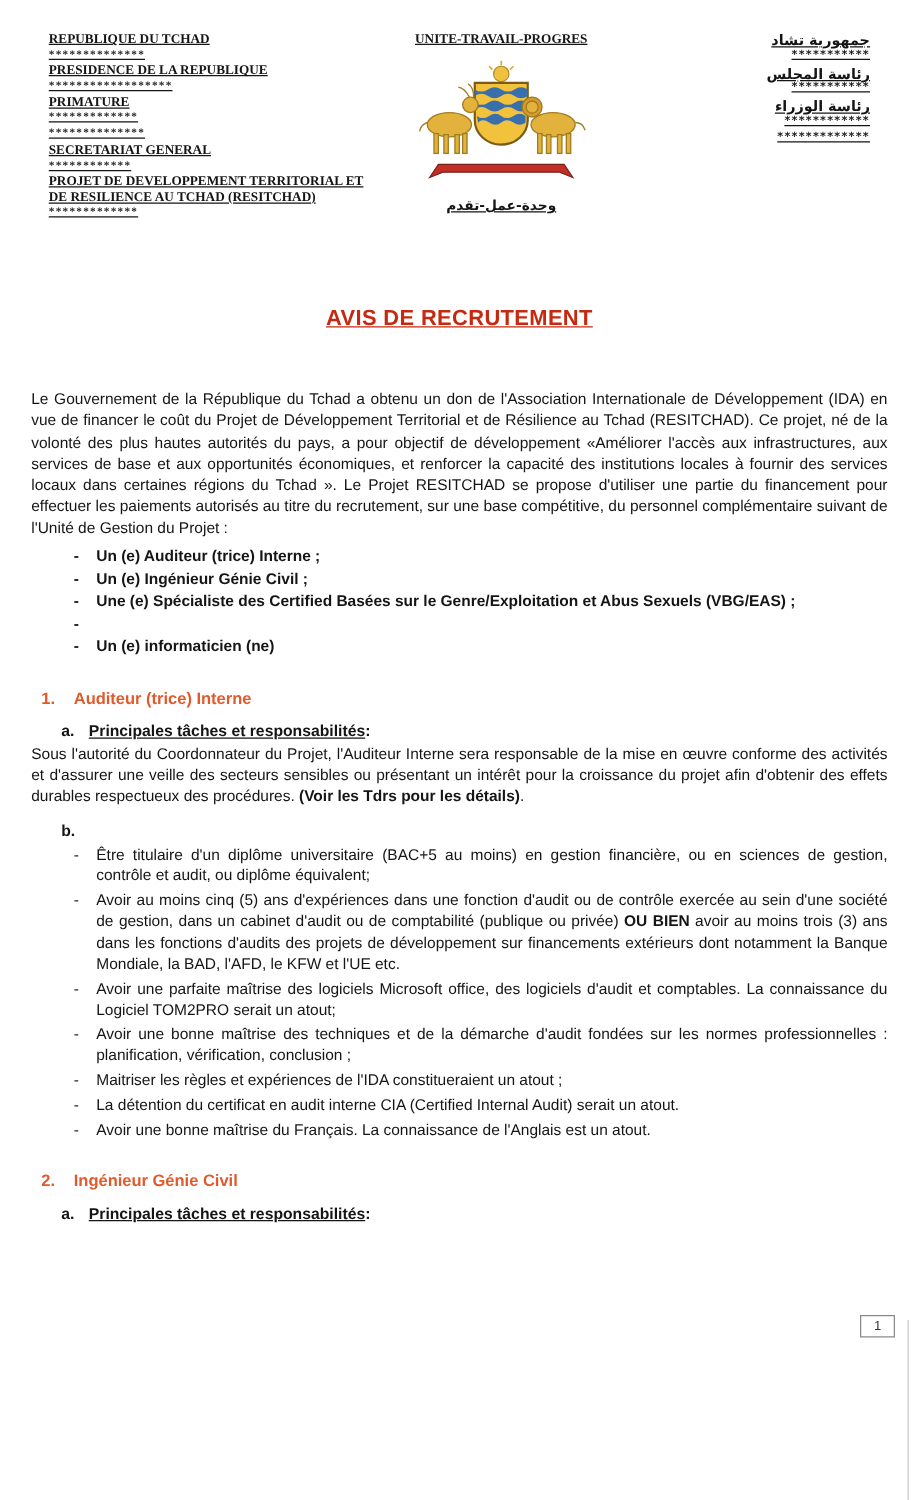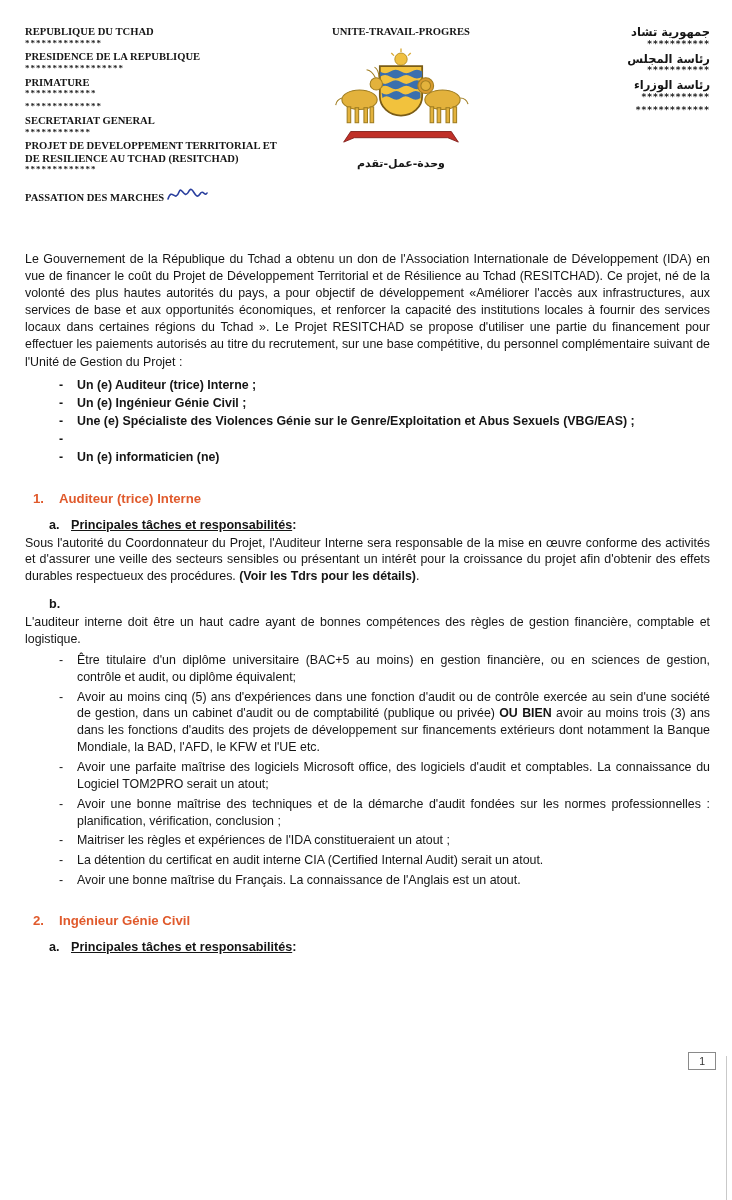--- a/index.html
+++ b/index.html
@@ -2,21 +2,21 @@
 <html><head>
 <meta charset="utf-8">
 <style>
   html,body{margin:0;padding:0;background:#e8e8e8;}
   .page{
     position:relative;width:732px;height:1200px;margin:0 auto;background:#ffffff;
     box-sizing:border-box;padding:26px 22px 0 25px;overflow:hidden;
     font-family:"Liberation Sans", sans-serif;color:#151515;
   }
   
-  .doc-header{display:flex;justify-content:space-between;align-items:flex-start;}
+  .doc-header{display:flex;justify-content:center;align-items:flex-start;text-decoration:underline;}
   .hcol-left{width:262px;font-family:"Liberation Serif", serif;font-weight:bold;font-size:10.6px;line-height:1.18;}
   .hcol-center{width:200px;text-align:center;font-family:"Liberation Serif", serif;font-weight:bold;font-size:10.6px;}
   .hcol-right{width:195px;text-align:right;font-weight:bold;font-size:11.5px;line-height:1.2;font-family:"DejaVu Sans", sans-serif;}
   .hblock{margin-bottom:3px;}
   .hstars{font-size:9px;letter-spacing:1px;line-height:1.1;color:#222;}
   .hcol-right .hstars{direction:ltr;text-align:right;letter-spacing:1px;}
   .passation-row{display:flex;align-items:flex-end;margin-top:6px;}
   .sig{display:inline-block;margin-left:2px;position:relative;top:4px;}
   .emblem-wrap{margin-top:8px;}
   .arabic-motto{font-family:"DejaVu Sans", sans-serif;font-size:11px;margin-top:4px;font-weight:bold;}
@@ -75,28 +75,20 @@
         <div class="hstars">**************</div>
       </div>
       <div class="hblock">
         <div class="htitle">SECRETARIAT GENERAL</div>
         <div class="hstars">************</div>
       </div>
       <div class="hblock">
         <div class="htitle">PROJET DE DEVELOPPEMENT TERRITORIAL ET DE RESILIENCE AU TCHAD (RESITCHAD)</div>
         <div class="hstars">*************</div>
       </div>
-      <div class="passation-row">
-        <span class="htitle">PASSATION DES MARCHES</span>
-        <span class="sig">
-          <svg width="42" height="20" viewBox="0 0 42 20">
-            <path d="M2,14 C6,2 9,18 13,7 C16,0 18,16 23,6 C27,-1 29,17 34,9 C37,4 39,12 41,8" fill="none" stroke="#2a3f9e" stroke-width="1.6" stroke-linecap="round"></path>
-          </svg>
-        </span>
-      </div>
     </div>
 
     <div class="hcol-center">
       <div>UNITE-TRAVAIL-PROGRES</div>
       <div class="emblem-wrap">
         <svg width="150" height="106" viewBox="0 0 170 120">
 
           <circle cx="85" cy="16" r="7" fill="#f0c040" stroke="#b08a20" stroke-width="1"></circle>
           <g stroke="#d8a830" stroke-width="1.5">
             <line x1="85" y1="4" x2="85" y2="8"></line>
@@ -150,35 +142,36 @@
       <div class="hblock">
         <div class="htitle">رئاسة الوزراء</div>
         <div class="hstars">************</div>
       </div>
       <div class="hblock">
         <div class="hstars">*************</div>
       </div>
     </div>
   </header>
 
+  <h1 class="doc-title">AVIS DE RECRUTEMENT</h1>
 
   <p class="intro">Le Gouvernement de la République du Tchad a obtenu un don de l'Association Internationale de Développement (IDA) en vue de financer le coût du Projet de Développement Territorial et de Résilience au Tchad (RESITCHAD). Ce projet, né de la volonté des plus hautes autorités du pays, a pour objectif de développement «Améliorer l'accès aux infrastructures, aux services de base et aux opportunités économiques, et renforcer la capacité des institutions locales à fournir des services locaux dans certaines régions du Tchad ». Le Projet RESITCHAD se propose d'utiliser une partie du financement pour effectuer les paiements autorisés au titre du recrutement, sur une base compétitive, du personnel complémentaire suivant de l'Unité de Gestion du Projet :</p>
 
   <div class="pos-list">
     <div class="pos-item">
       <span class="dash">-</span>
       <span>Un (e) Auditeur (trice) Interne ;</span>
     </div>
     <div class="pos-item">
       <span class="dash">-</span>
       <span>Un (e) Ingénieur Génie Civil ;</span>
     </div>
     <div class="pos-item">
       <span class="dash">-</span>
-      <span>Une (e) Spécialiste des Violences Génie sur le Genre/Exploitation et Abus Sexuels (VBG/EAS) ;</span>
+      <span>Une (e) Spécialiste des Certified Basées sur le Genre/Exploitation et Abus Sexuels (VBG/EAS) ;</span>
     </div>
     <div class="pos-item">
       <span class="dash">-</span>
     </div>
     <div class="pos-item">
       <span class="dash">-</span>
       <span>Un (e) informaticien (ne)</span>
     </div>
   </div>
 
@@ -189,21 +182,20 @@
 
   <div class="sub-heading">
     <span class="sub-letter">a.</span>
     <span><span class="sub-text">Principales tâches et responsabilités</span><span>:</span></span>
   </div>
   <p class="body-par"><span>Sous l'autorité du Coordonnateur du Projet, l'Auditeur Interne sera responsable de la mise en œuvre conforme des activités et d'assurer une veille des secteurs sensibles ou présentant un intérêt pour la croissance du projet afin d'obtenir des effets durables respectueux des procédures. </span><span class="bold">(Voir les Tdrs pour les détails)</span><span>.</span></p>
 
   <div class="sub-heading">
     <span class="sub-letter">b.</span>
   </div>
-  <p class="body-par qual-intro">L'auditeur interne doit être un haut cadre ayant de bonnes compétences des règles de gestion financière, comptable et logistique.</p>
 
   <div class="bullets">
     <div class="bullet">
       <span class="dash">-</span>
       <span class="btext"><span>Être titulaire d'un diplôme universitaire (BAC+5 au moins) en gestion financière, ou en sciences de gestion, contrôle et audit, ou diplôme équivalent;</span><span class="bold"></span><span></span></span>
     </div>
     <div class="bullet">
       <span class="dash">-</span>
       <span class="btext"><span>Avoir au moins cinq (5) ans d'expériences dans une fonction d'audit ou de contrôle exercée au sein d'une société de gestion, dans un cabinet d'audit ou de comptabilité (publique ou privée)  </span><span class="bold">OU BIEN</span><span> avoir au moins trois (3) ans dans les fonctions d'audits des projets de développement sur financements extérieurs dont notamment la Banque Mondiale, la BAD, l'AFD, le KFW et l'UE etc.</span></span>
     </div>

